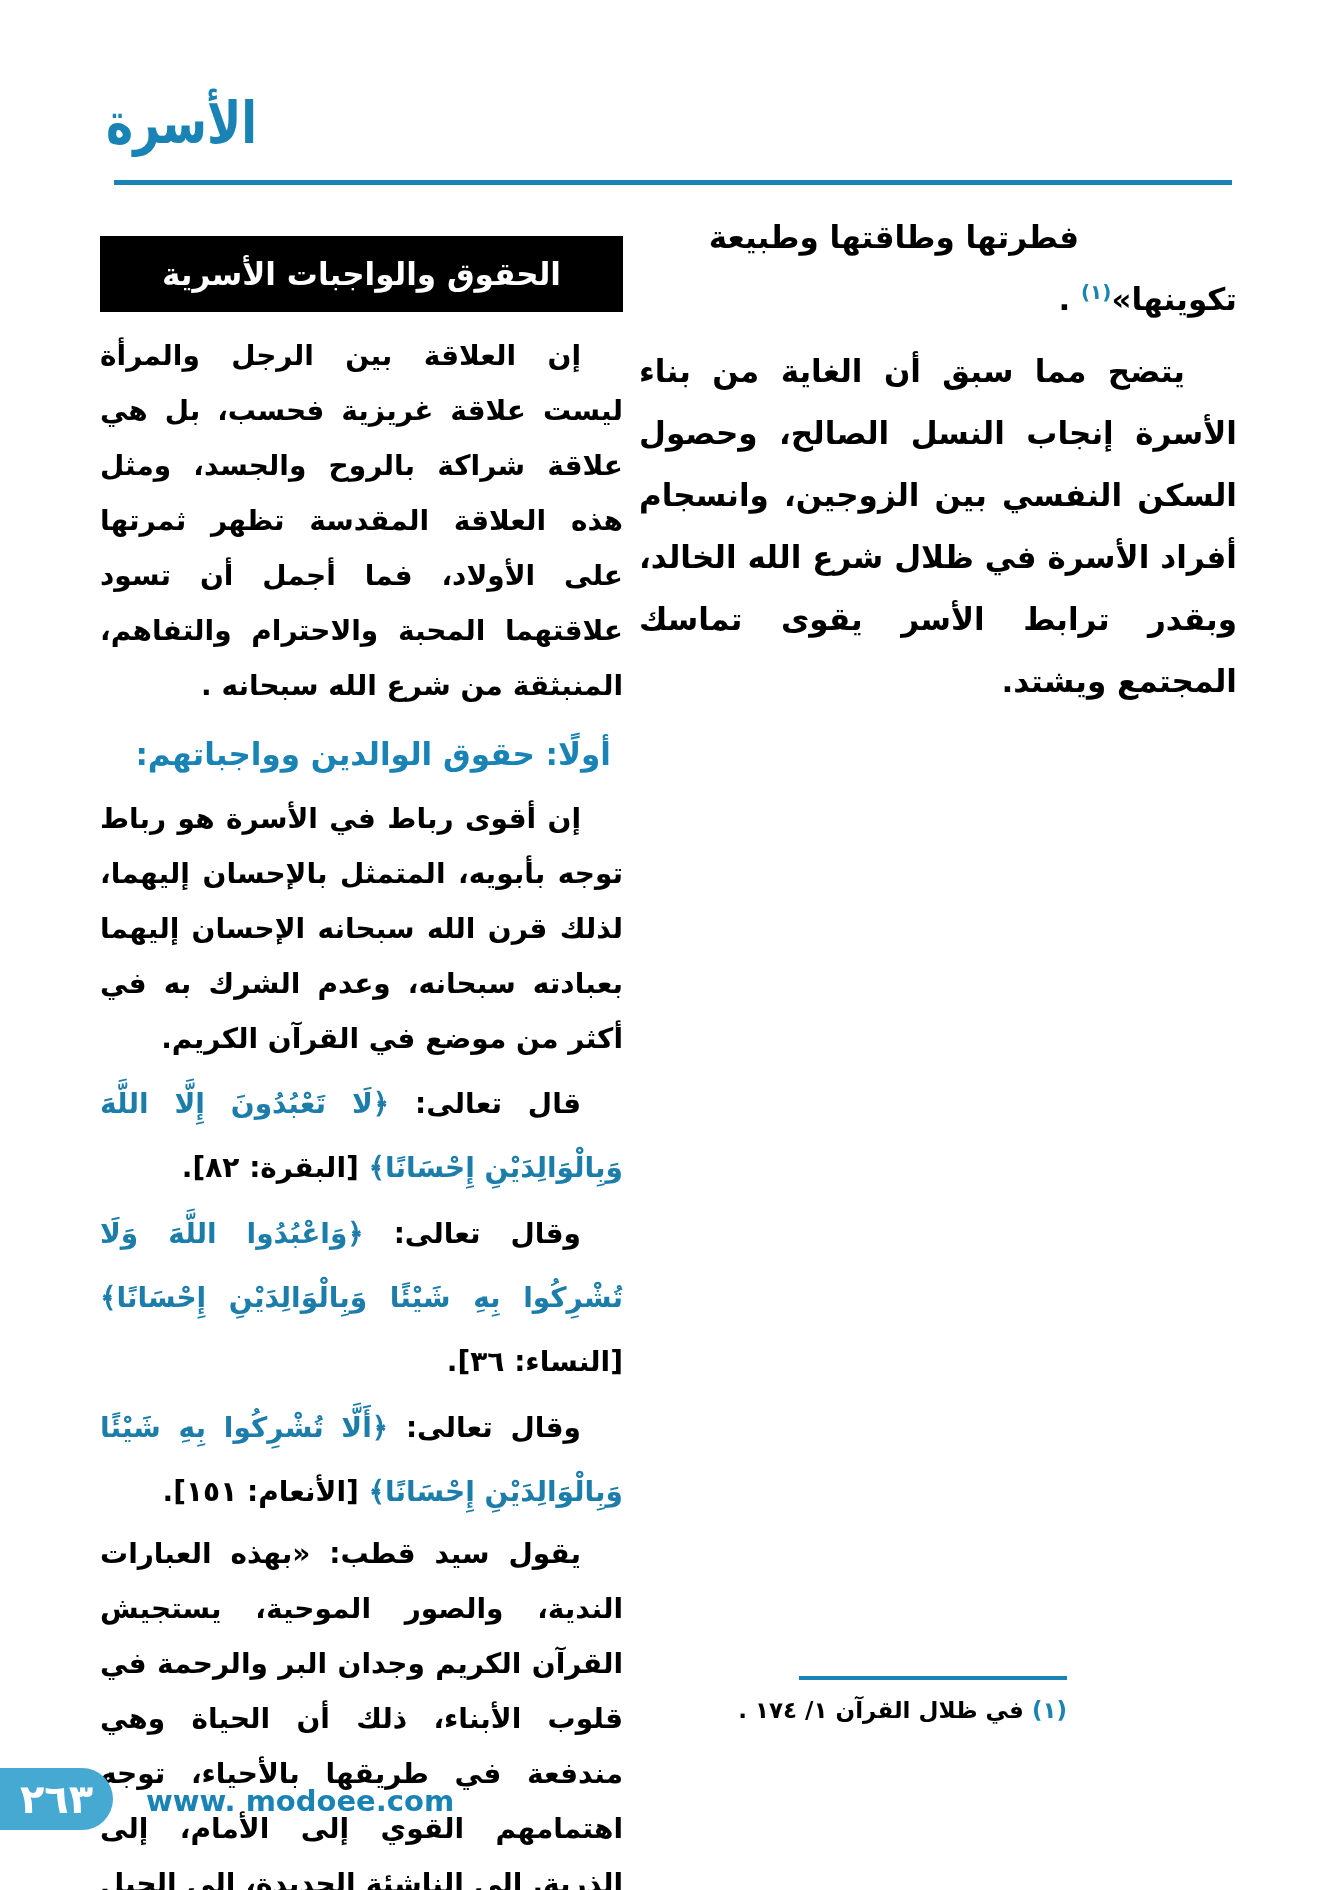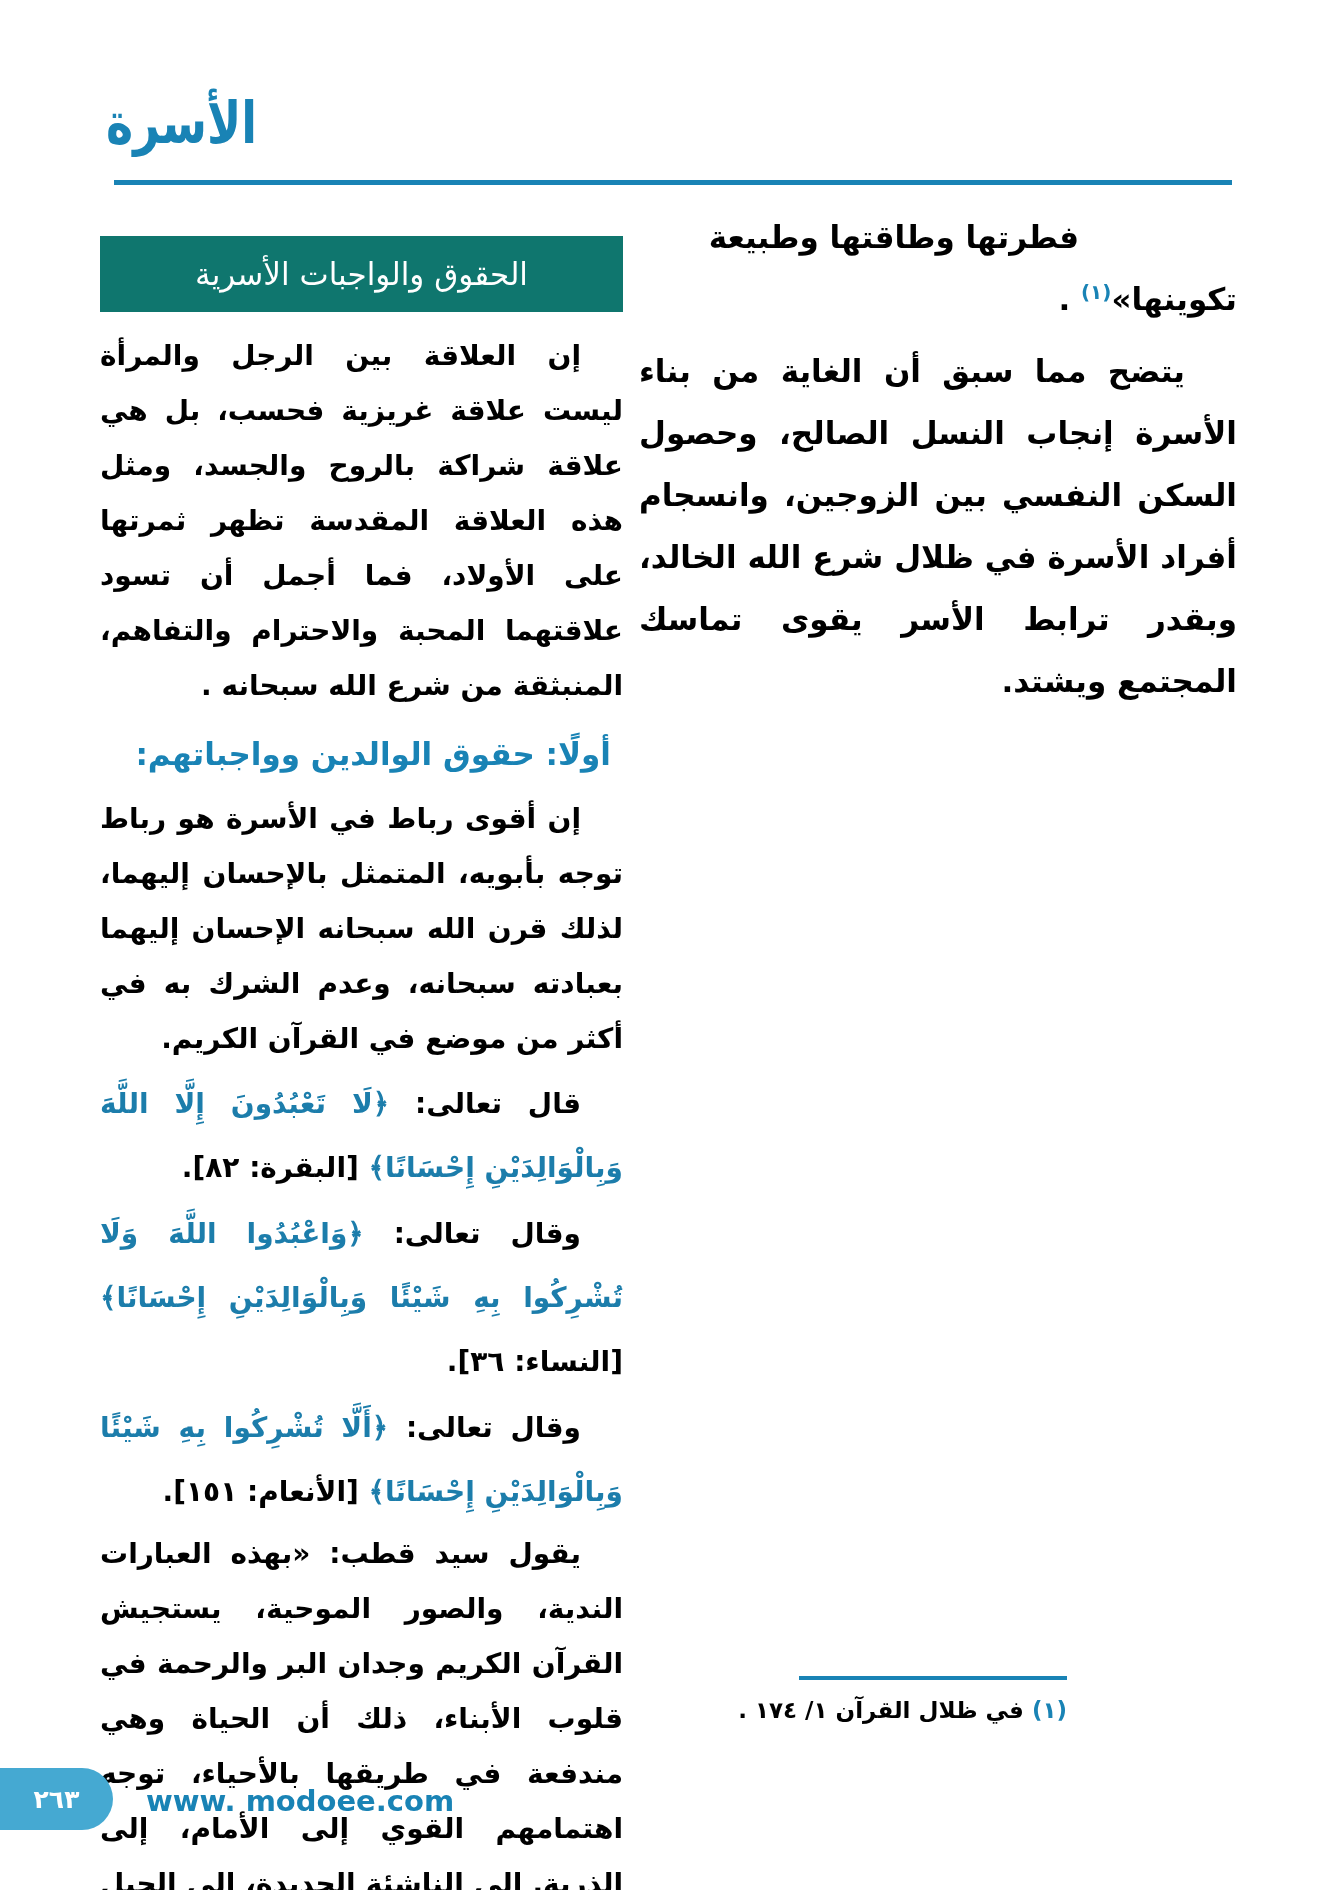--- a/index.html
+++ b/index.html
@@ -36,37 +36,37 @@
     margin:0;font-size:23px;font-weight:700;line-height:36px;
     text-align:right;white-space:nowrap;
   }
   .fn-marker{color:#1983b5;}
   
   .col-left{
     position:absolute;top:236px;left:100px;width:523px;
     font-size:28px;font-weight:700;line-height:55px;text-align:justify;
   }
   .title-box{
-    background:#0f766e;color:#ffffff;text-align:center;
-    font-size:31px;font-weight:400;height:76px;line-height:76px;
+    background:#000000;color:#ffffff;text-align:center;
+    font-size:31px;font-weight:700;height:76px;line-height:76px;
     margin-bottom:16px;
   }
   .para{margin:0 0 6px;}
   .indent{text-indent:42px;}
   .subheading{
     color:#1983b5;font-size:31px;font-weight:700;
     margin:12px 0 8px;line-height:58px;text-indent:12px;text-align:right;
   }
   .verse-para{margin:2px 0;line-height:64px;}
   .verse{color:#1c7dab;}
   
   .page-tab{
     position:absolute;left:0;top:1768px;width:113px;height:62px;
     background:#45a9d2;border-radius:0 31px 31px 0;
-    color:#ffffff;font-size:25px;font-weight:700;
+    color:#ffffff;font-size:40px;font-weight:700;
     display:flex;align-items:center;justify-content:center;
   }
   .website{
     position:absolute;left:146px;top:1784px;direction:ltr;
     color:#1983b5;font-size:29px;font-weight:700;
   }
 </style>
 </head>
 <body>
 

